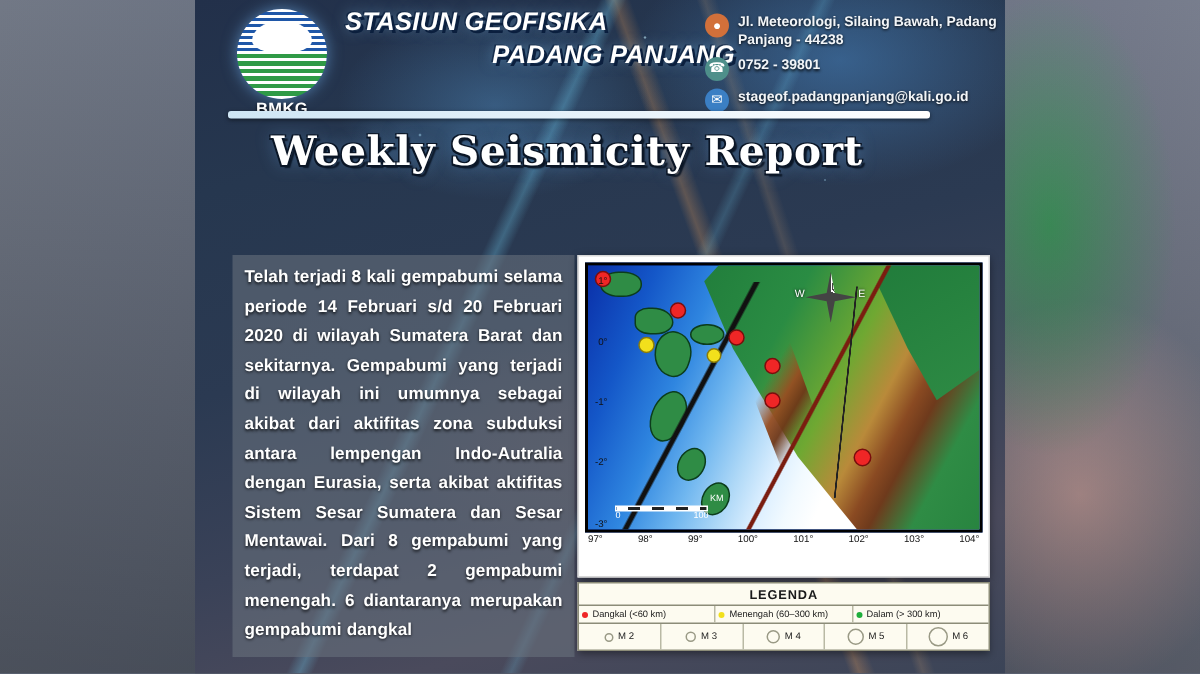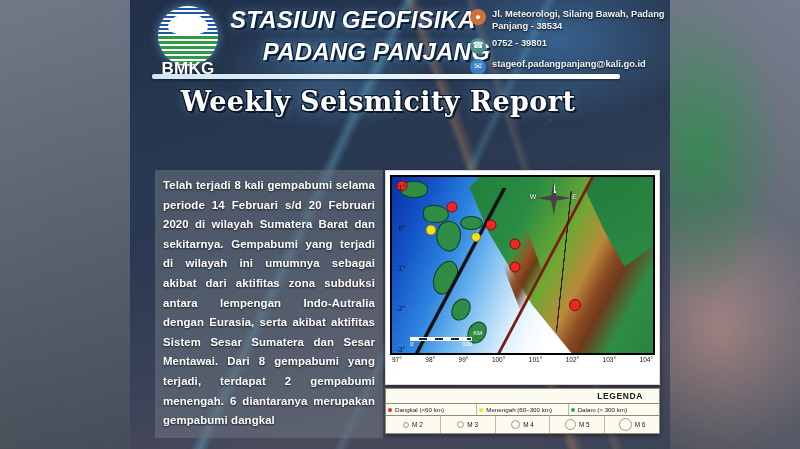--- a/index.html
+++ b/index.html
@@ -48,25 +48,25 @@
   .logo-wrap{position:absolute;left:22px;top:6px;width:72px;height:72px;}
   .logo-circle{position:absolute;left:6px;top:0;width:60px;height:60px;border-radius:50%;
     overflow:hidden;background:#1d4f9e;box-shadow:0 0 10px rgba(120,190,255,.55);}
   .logo-sky{position:absolute;left:0;top:0;right:0;height:46%;
     background:repeating-linear-gradient(180deg,#ffffff 0 2px,#1f57a8 2px 4px);}
   .logo-cloud{position:absolute;left:16%;top:14%;width:68%;height:34%;background:#ffffff;
     border-radius:50% 50% 45% 45%/70% 70% 40% 40%;}
   .logo-land{position:absolute;left:0;bottom:0;right:0;height:54%;
     background:repeating-linear-gradient(180deg,#ffffff 0 2px,#2f9a46 2px 5px);}
   .logo-text{position:absolute;left:0;bottom:-1px;width:72px;text-align:center;
-    font-size:17px;font-weight:bold;color:#ffffff;letter-spacing:.3px;
+    font-size:11px;font-weight:bold;color:#ffffff;letter-spacing:.3px;
     text-shadow:0 1px 2px rgba(0,0,0,.85);}
 
   .org{position:absolute;left:100px;top:4px;width:260px;}
-  .org div{font-size:24px;font-weight:bold;color:#ffffff;letter-spacing:.2px;
+  .org div{font-size:17px;font-weight:bold;color:#ffffff;letter-spacing:.2px;
     line-height:1.32;font-style:italic;
     text-shadow:2px 2px 0 rgba(10,30,60,.95),-1px -1px 0 rgba(10,30,60,.7),0 0 9px rgba(140,210,255,.5);}
   .org .l2{padding-left:16px;text-align:right;}
 
   .contact{position:absolute;left:340px;top:8px;width:200px;}
   .crow{display:flex;align-items:flex-start;margin-bottom:4px;}
   .cicon{flex:0 0 auto;width:16px;height:16px;border-radius:50%;margin-right:6px;margin-top:1px;
     display:flex;align-items:center;justify-content:center;font-size:9px;color:#fff;line-height:1;}
   .ic-pin{background:#d2703a;}
   .ic-tel{background:#4e8f8a;}
@@ -137,22 +137,22 @@
     border:1px solid #fff;box-sizing:border-box;}
   .scalebar .lbls{display:flex;justify-content:space-between;margin-top:0px;}
   .scalebar .km{position:absolute;right:-10px;top:-7px;font-size:6px;}
   .latlab{position:absolute;left:-3px;width:16px;text-align:right;font-size:6.5px;color:#111;}
   .lonrow{display:flex;justify-content:space-between;padding:1px 2px 0 2px;font-size:6.5px;color:#111;}
 
   
   .legend{position:absolute;left:255px;top:388px;width:275px;z-index:5;
     background:#fdfbf0;border:1px solid #8c8c78;box-sizing:border-box;
     box-shadow:0 2px 5px rgba(0,0,0,.4);}
-  .legend-title{text-align:right;font-size:8.5px;font-weight:bold;color:#1a1a1a;
-    padding:2px 16px;border-bottom:1px solid #8c8c78;letter-spacing:.6px;}
+  .legend-title{text-align:center;font-size:8.5px;font-weight:bold;color:#1a1a1a;
+    padding:2px 0;border-bottom:1px solid #8c8c78;letter-spacing:.6px;}
   .legend-depth{display:flex;border-bottom:1px solid #8c8c78;}
   .legend-depth div{flex:1;display:flex;align-items:center;font-size:6.2px;color:#1a1a1a;
     padding:2px 2px;border-right:1px solid #b9b9a4;}
   .legend-depth div:last-child{border-right:none;}
   .dot{width:4px;height:4px;border-radius:50%;margin-right:3px;flex:0 0 auto;}
   .legend-mag{display:flex;}
   .legend-mag div{flex:1;display:flex;align-items:center;justify-content:center;
     font-size:6.4px;color:#1a1a1a;padding:2px 0;border-right:1px solid #b9b9a4;}
   .legend-mag div:last-child{border-right:none;}
   .magcirc{border-radius:50%;border:1px solid #9a9a86;background:#fdfbf0;margin-right:3px;flex:0 0 auto;}
@@ -176,21 +176,21 @@
       </div>
 
       <div class="org">
         <div class="l1">STASIUN GEOFISIKA</div>
         <div class="l2">PADANG PANJANG</div>
       </div>
 
       <div class="contact">
         <div class="crow">
           <span class="cicon ic-pin">●</span>
-          <span class="ctext">Jl. Meteorologi, Silaing Bawah, Padang Panjang - 38534</span>
+          <span class="ctext">Jl. Meteorologi, Silaing Bawah, Padang Panjang - 44238</span>
         </div>
         <div class="crow">
           <span class="cicon ic-tel">☎</span>
           <span class="ctext">0752 - 39801</span>
         </div>
         <div class="crow">
           <span class="cicon ic-mail">✉</span>
           <span class="ctext">stageof.padangpanjang@kali.go.id</span>
         </div>
       </div>

